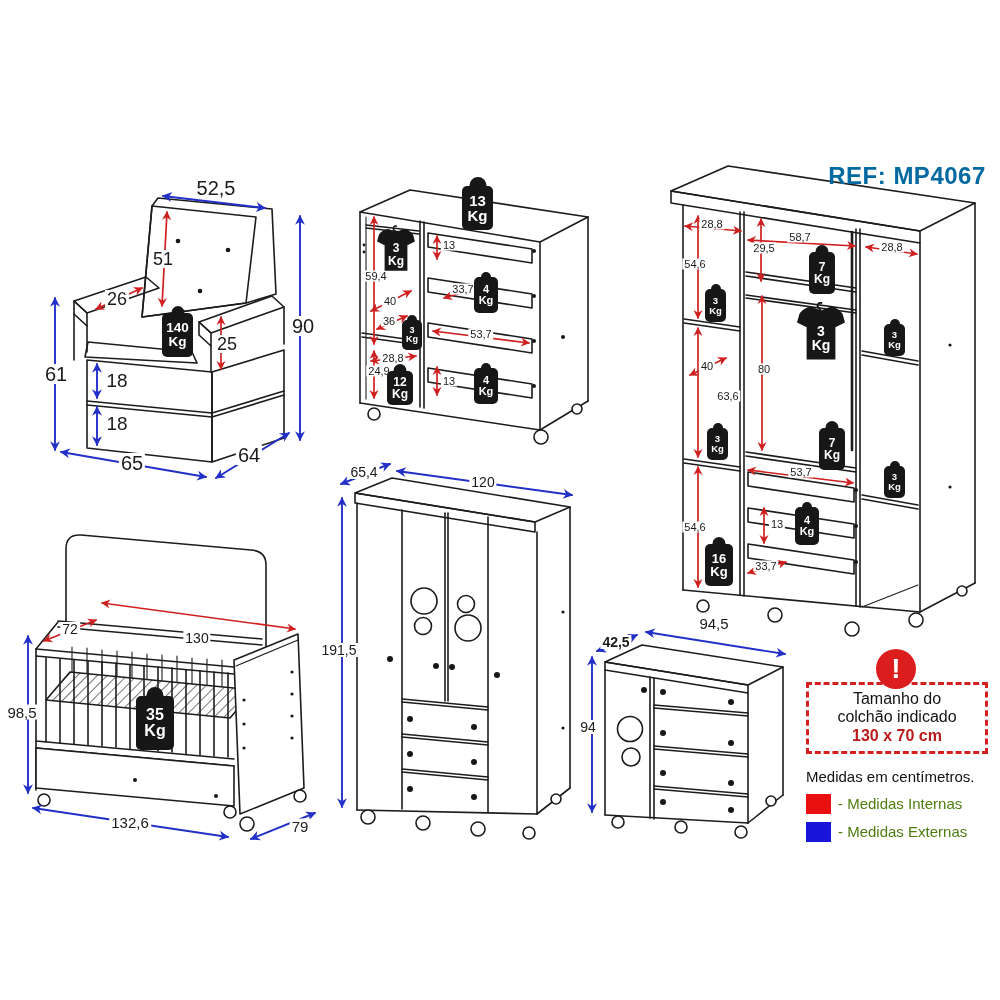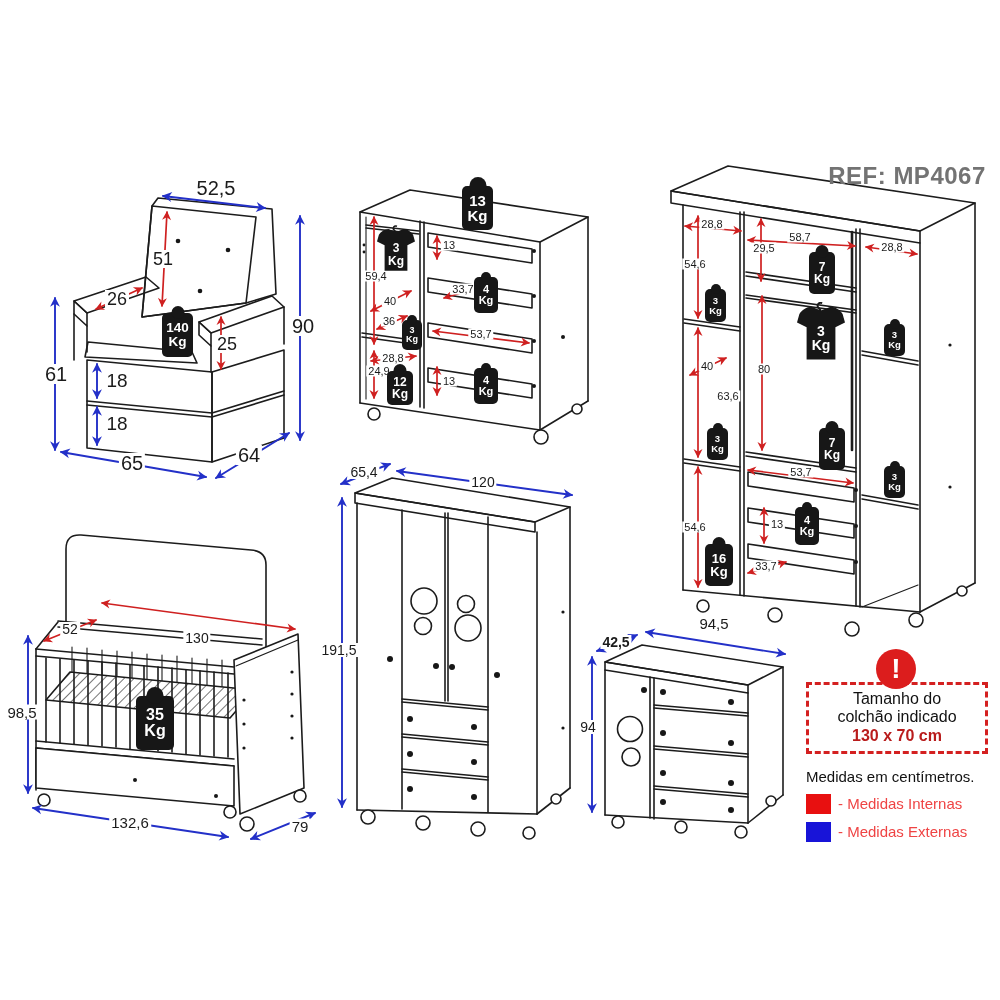--- a/index.html
+++ b/index.html
@@ -13,21 +13,21 @@
   #art .circ{fill:#fff;}
   #art .thin{stroke-width:1.1;}
   #art .dimg{stroke:none;}
   #art .dr{stroke:#cf2020;stroke-width:1.7;}
   #art .db{stroke:#2330c8;stroke-width:1.9;}
   .lb{position:absolute;transform:translate(-50%,-50%);color:#1b1b1b;background:#fff;
       padding:0 2px;line-height:1;white-space:nowrap;z-index:2;}
   .s13{font-size:11px;} .s14{font-size:14px;} .s15{font-size:15px;}
   .s18{font-size:18px;} .s19{font-size:19px;} .s20{font-size:20px;}
   .ref{position:absolute;left:822px;top:162px;width:170px;text-align:center;font-size:24px;
-       font-weight:bold;color:#737373;z-index:2;letter-spacing:.5px;}
+       font-weight:bold;color:#0369a1;z-index:2;letter-spacing:.5px;}
   .kb{position:absolute;background:#171717;border-radius:5px;color:#fff;font-weight:bold;
       display:flex;flex-direction:column;align-items:center;justify-content:center;
       line-height:1.02;text-align:center;z-index:3;}
   .kb::before{content:"";position:absolute;left:50%;transform:translateX(-50%);
       background:#171717;border-radius:50%;}
   .kb.l::before{width:17px;height:17px;top:-9px;}
   .kb.m::before{width:13px;height:13px;top:-7px;}
   .kb.s::before{width:10px;height:10px;top:-5px;}
   .shirt{position:absolute;z-index:3;color:#fff;font-weight:bold;text-align:center;}
   .shirt svg{position:absolute;inset:0;width:100%;height:100%;}
@@ -36,21 +36,21 @@
   .warn{position:absolute;left:876px;top:649px;width:40px;height:40px;border-radius:50%;
       background:#dc1d1d;color:#fff;display:flex;align-items:center;justify-content:center;
       font-weight:bold;font-size:28px;z-index:4;}
   .nbox{position:absolute;left:806px;top:682px;width:182px;height:72px;box-sizing:border-box;
       border:3px dashed #d42020;display:flex;flex-direction:column;align-items:center;
       justify-content:flex-end;padding-bottom:6px;gap:2px;z-index:2;background:#fff;}
   .nl{font-size:16px;color:#111;line-height:1.05;}
   .ns{font-size:16px;color:#b91c1c;font-weight:bold;line-height:1.05;}
   .units{position:absolute;left:806px;top:768px;font-size:15px;color:#111;z-index:2;}
   .legsq{position:absolute;width:25px;height:20px;z-index:2;}
-  .legt{position:absolute;left:838px;font-size:15px;color:#ef4444;z-index:2;}
+  .legt{position:absolute;left:838px;font-size:15px;color:#4d7c0f;z-index:2;}
 </style>
 </head>
 <body>
 
 <div id="stage">
 
 <svg id="art" width="1000" height="1000" viewBox="0 0 1000 1000">
   <defs>
     <marker id="mr" viewBox="0 0 10 10" refX="8.5" refY="5" markerWidth="10" markerHeight="10" markerUnits="userSpaceOnUse" orient="auto-start-reverse">
       <path d="M0.5,0.5 L9.5,5 L0.5,9.5 L3.2,5 Z" fill="#cf2020"></path>
@@ -373,21 +373,21 @@
 <span class="lb s13" style="left:695px;top:264px;">54,6</span>
 <span class="lb s13" style="left:707px;top:366px;">40</span>
 <span class="lb s13" style="left:764px;top:369px;">80</span>
 <span class="lb s13" style="left:697px;top:396px;margin-left:31px;">63,6</span>
 <span class="lb s13" style="left:801px;top:472px;">53,7</span>
 <span class="lb s13" style="left:695px;top:527px;">54,6</span>
 <span class="lb s13" style="left:777px;top:524px;">13</span>
 <span class="lb s13" style="left:766px;top:566px;">33,7</span>
 
 <span class="lb s14" style="left:197px;top:638px;">130</span>
-<span class="lb s14" style="left:70px;top:629px;">52</span>
+<span class="lb s14" style="left:70px;top:629px;">72</span>
 <span class="lb s15" style="left:22px;top:712px;">98,5</span>
 <span class="lb s15" style="left:130px;top:822px;">132,6</span>
 <span class="lb s15" style="left:284px;top:826px;margin-left:16px;">79</span>
 
 <span class="lb s14" style="left:364px;top:472px;">65,4</span>
 <span class="lb s14" style="left:483px;top:482px;">120</span>
 <span class="lb s14" style="left:339px;top:650px;">191,5</span>
 
 <span class="lb s15" style="left:714px;top:623px;">94,5</span>
 <span class="lb s14" style="left:616px;top:642px;font-weight:bold;">42,5</span>

